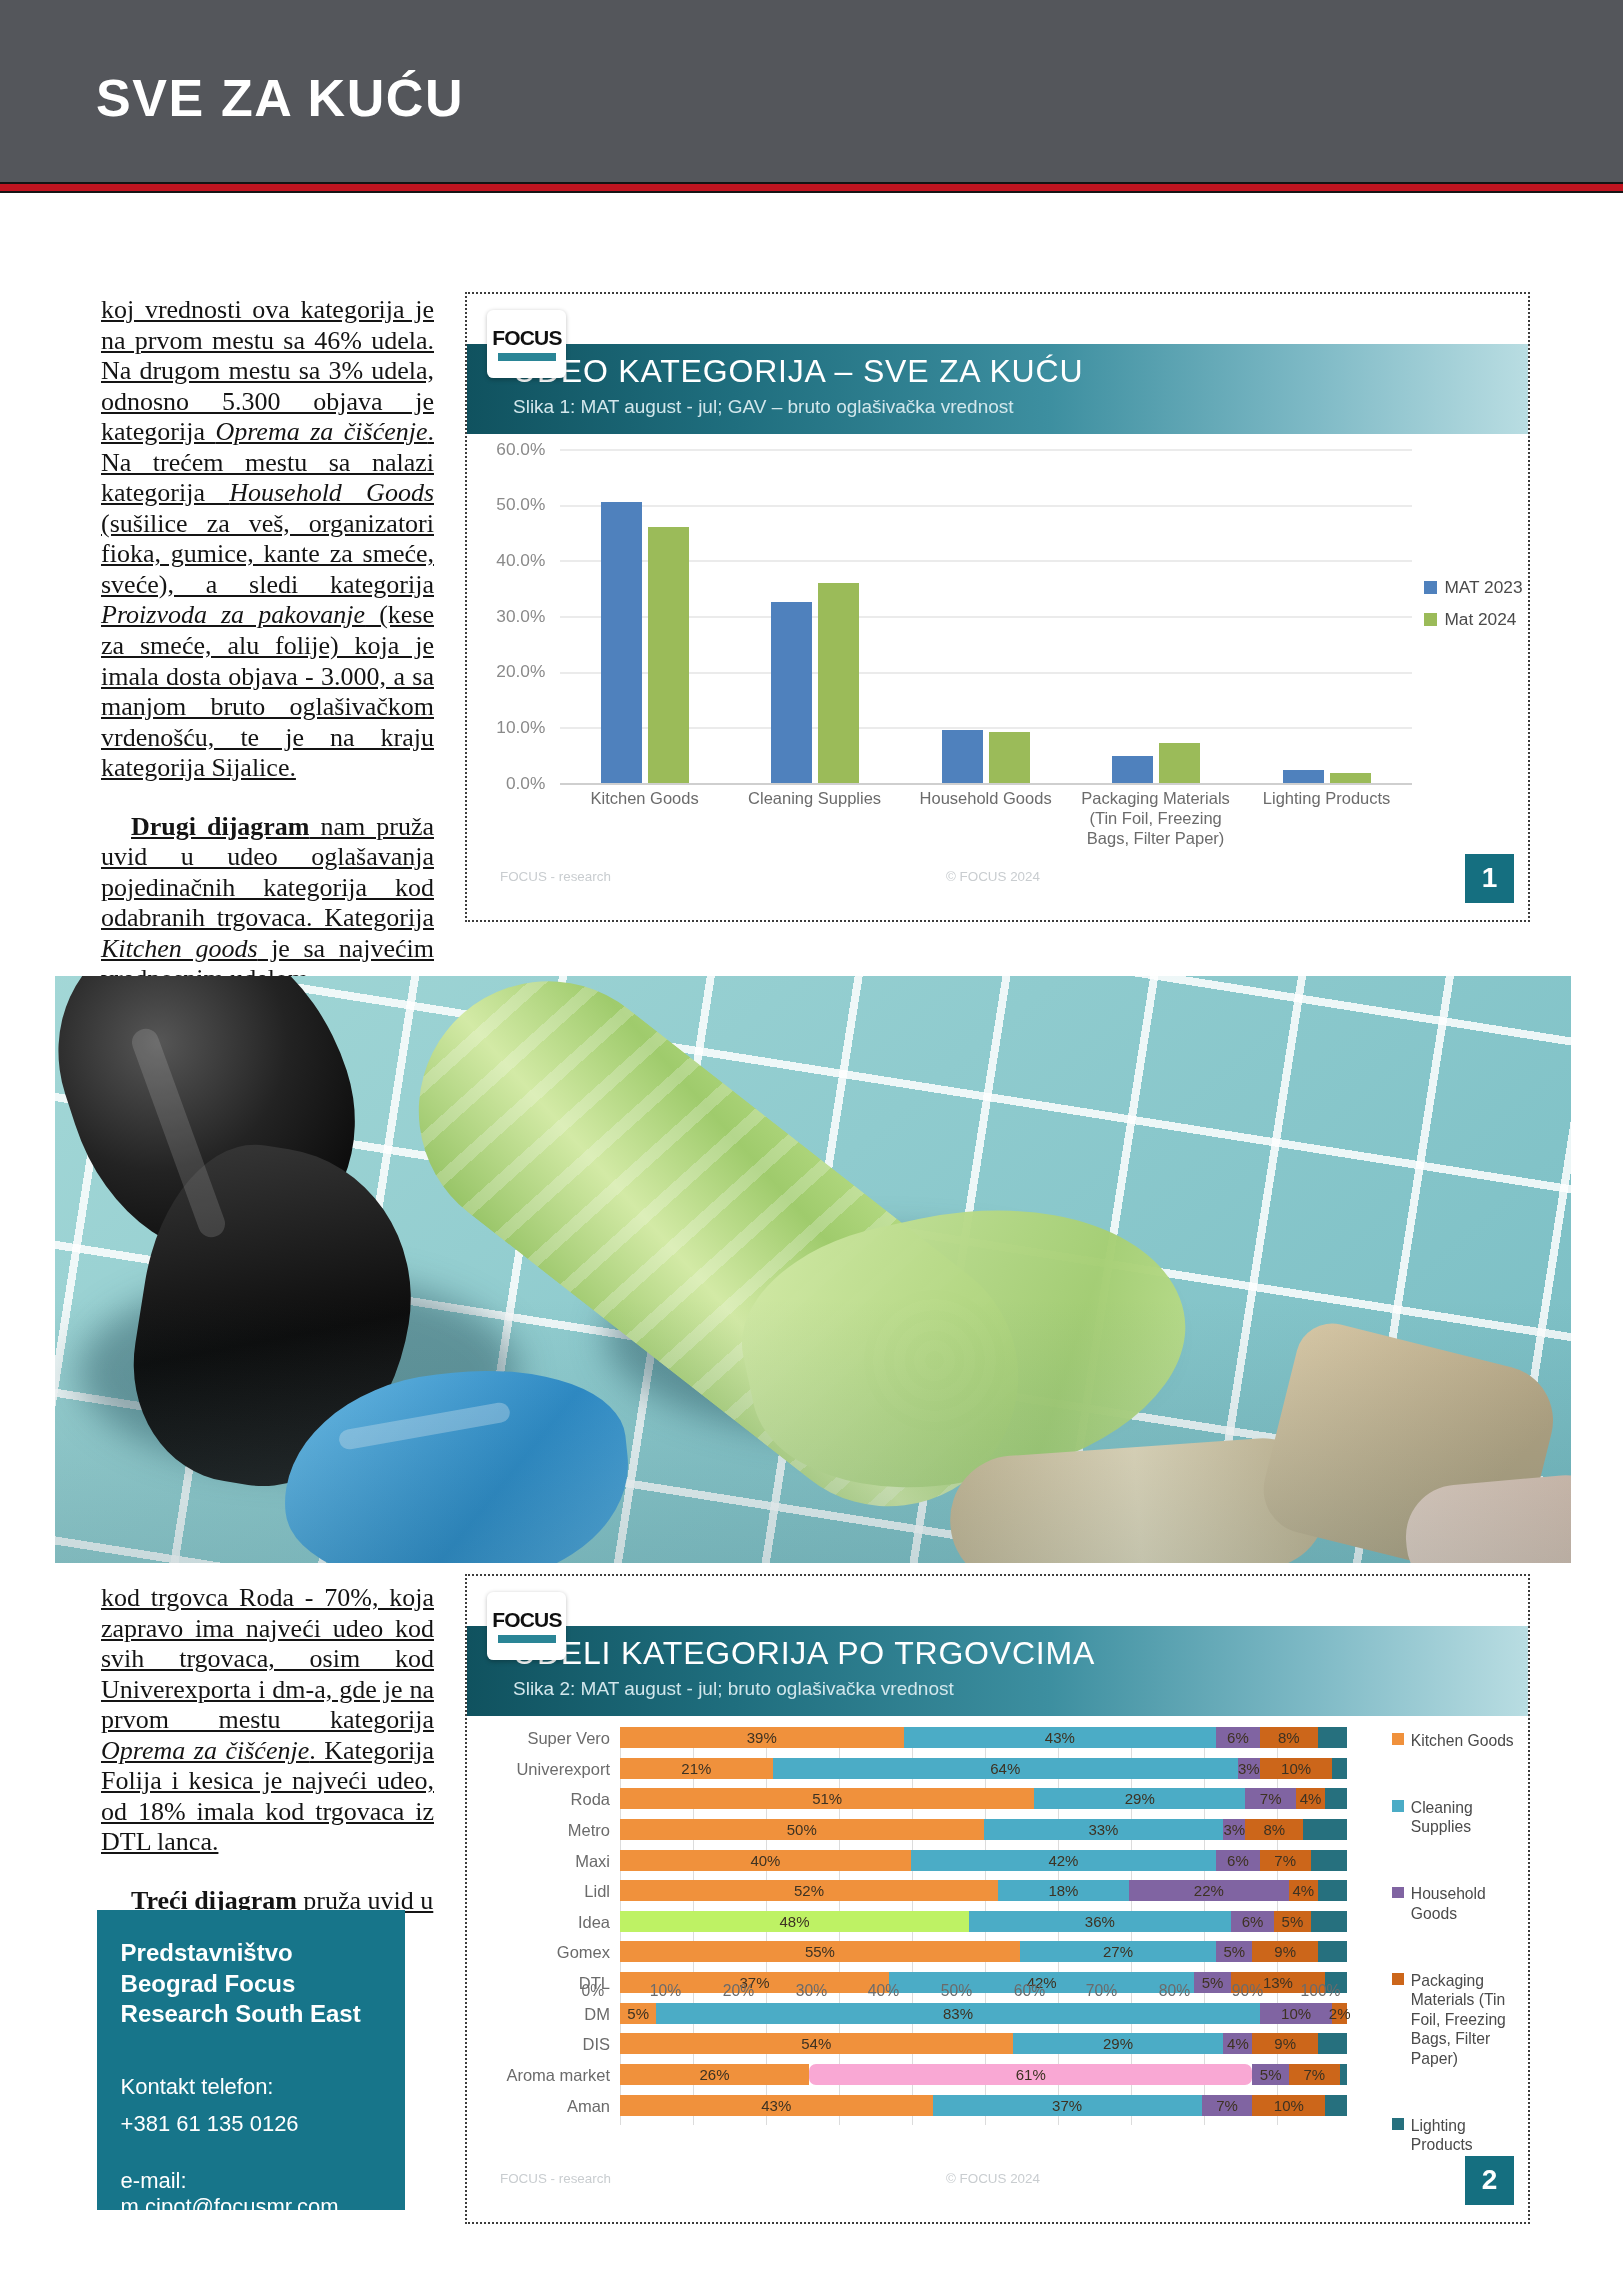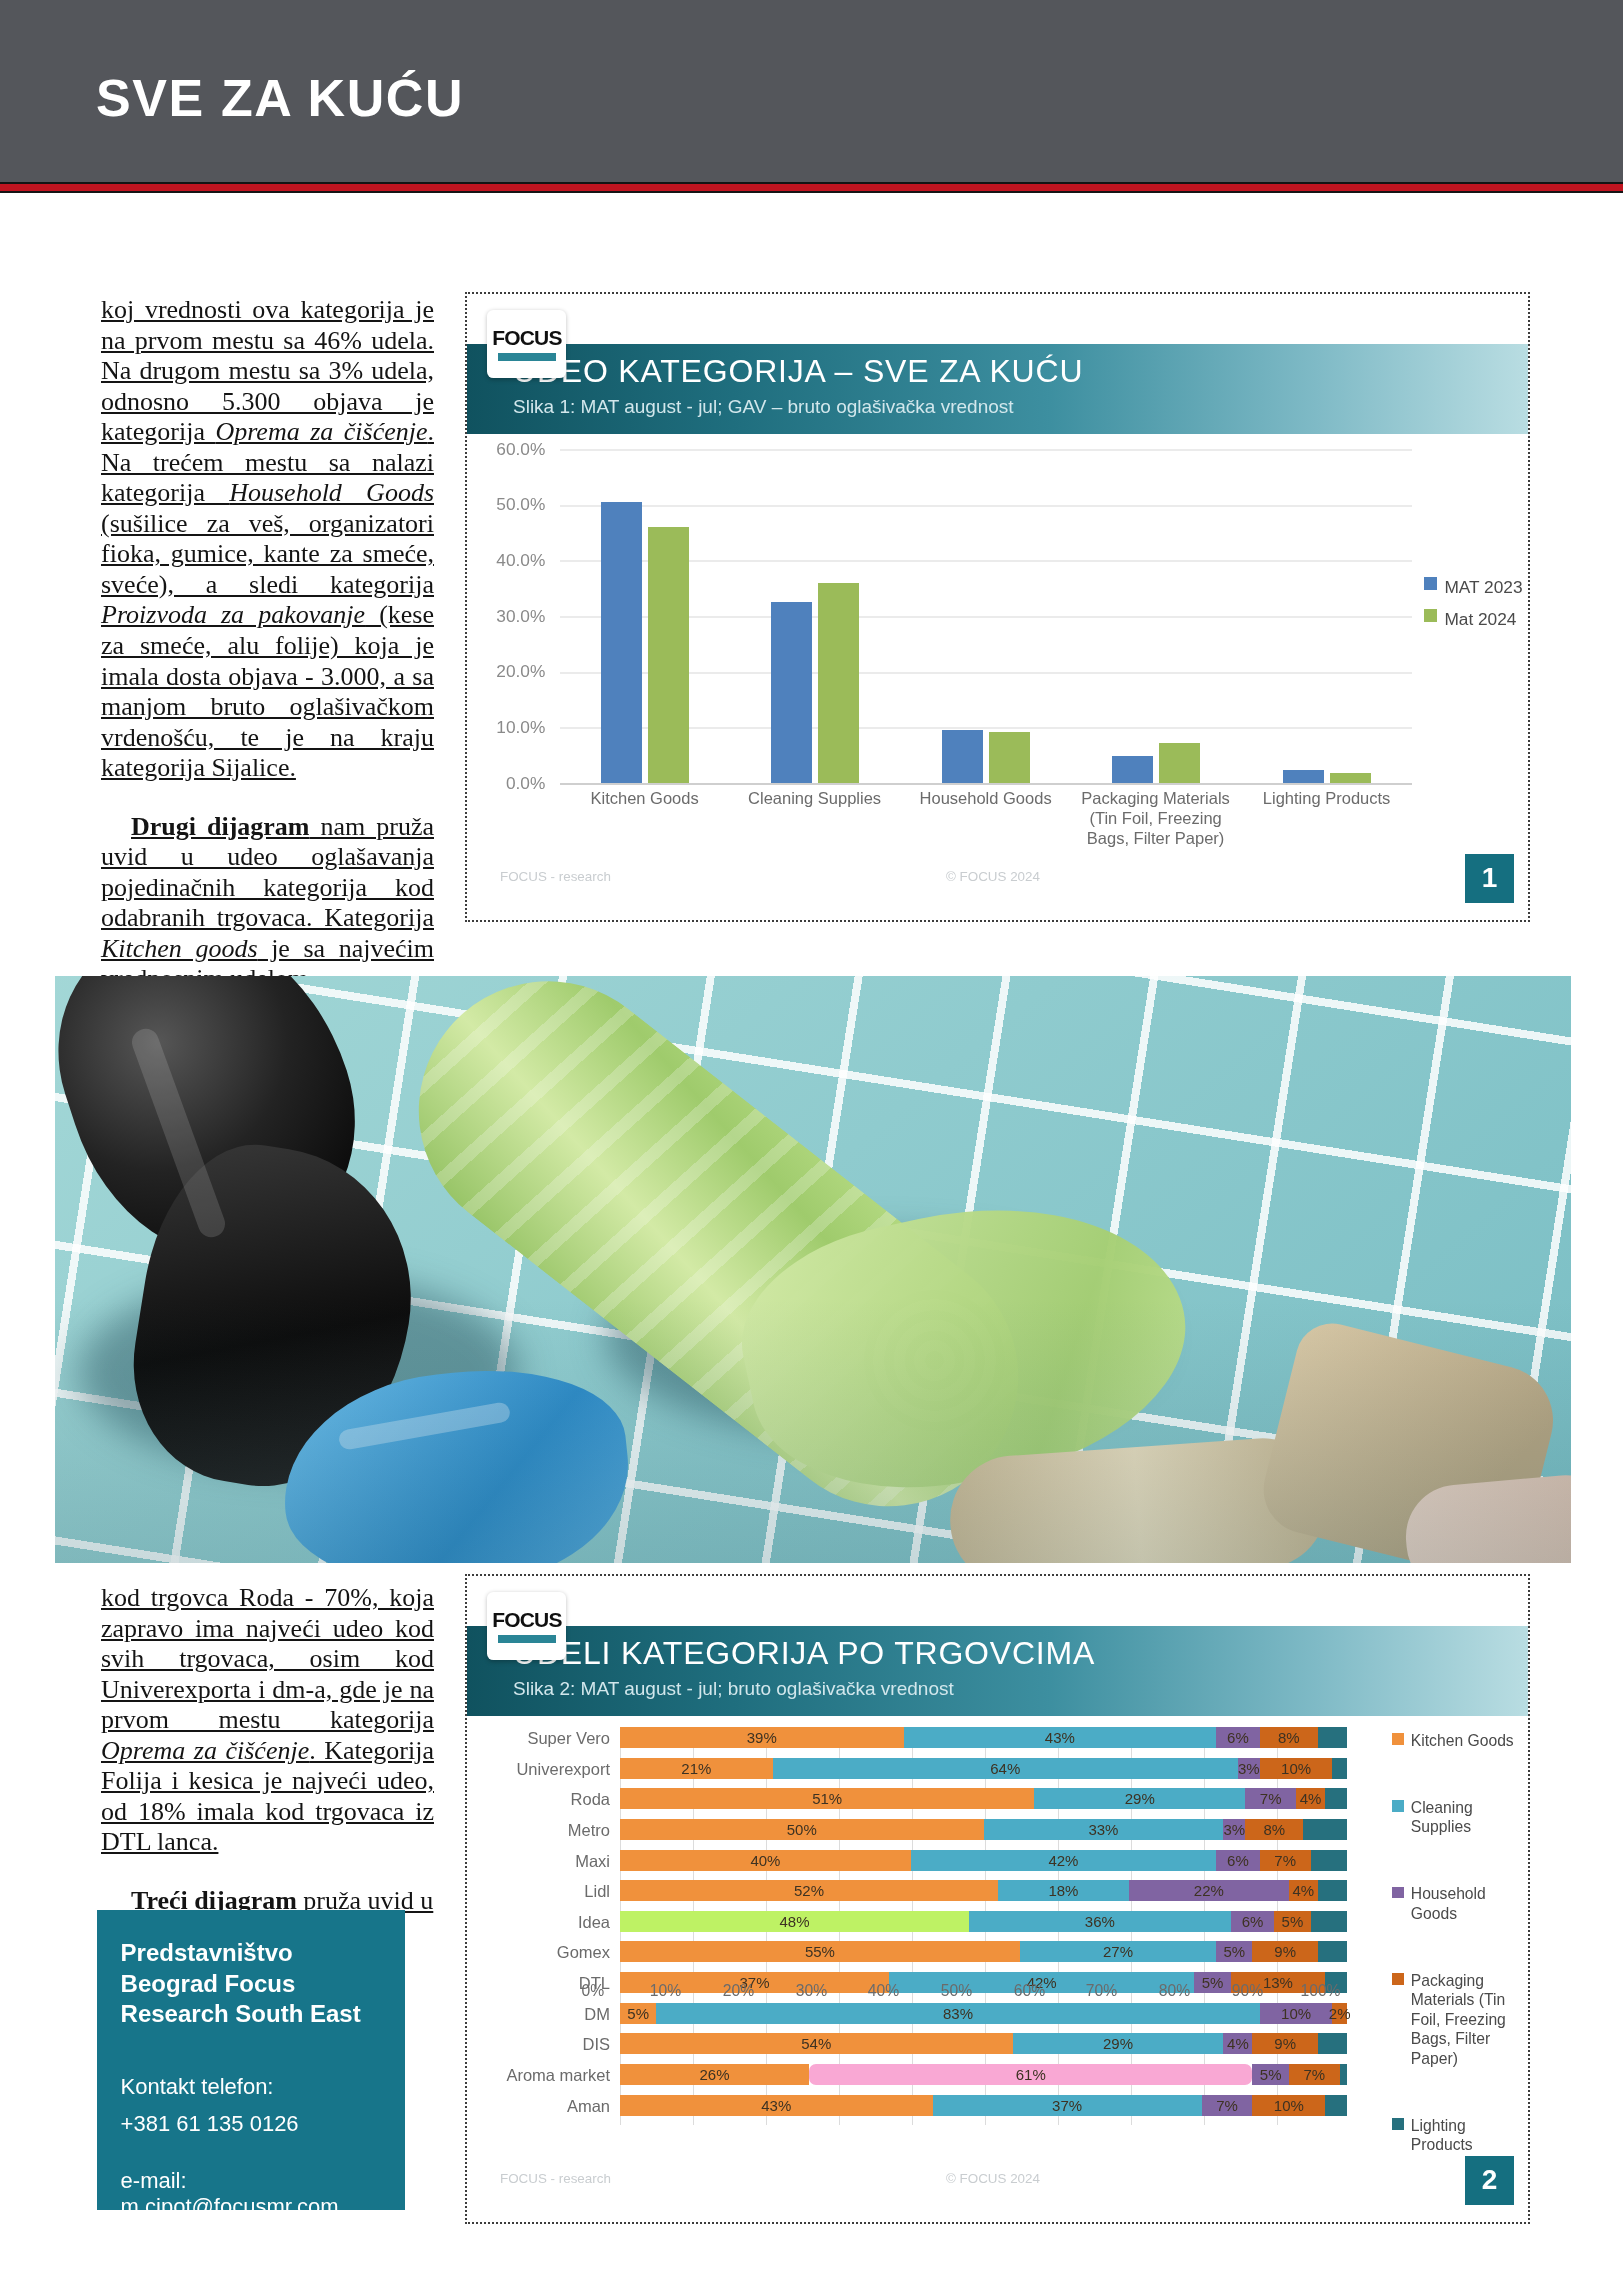--- a/index.html
+++ b/index.html
@@ -55,21 +55,21 @@
   #c1-grid  { position:absolute; left:69px; top:0; width:852px; height:334px; }
   .c1-gridline { position:absolute; left:0; width:100%; height:1.6px; background:#ebebeb; }
   .c1-gridline.zero { background:#cfcfcf; }
   #c1-bars { position:absolute; left:69px; top:0; width:852px; height:334px; }
   .c1-group { position:absolute; top:0; width:170px; height:334px; }
   .c1-bar { position:absolute; bottom:0; width:41px; }
   #c1-cats { position:absolute; left:69px; top:340px; width:852px; }
   .c1-cat { position:absolute; top:0; width:170px; text-align:center; font-size:16.5px;
             color:#6b6b6b; line-height:1.2; padding:0 4.7px; }
   #c1-legend { position:absolute; left:957px; top:283px; width:106px; }
-  .c1-leg-item { display:flex; margin-bottom:11px; }
+  .c1-leg-item { display:flex; align-items:center; margin-bottom:11px; }
   .leg-sq { width:13.4px; height:13.4px; margin-right:7px; flex:none; }
   .leg-txt { font-size:17.3px; color:#4a4a4a; white-space:nowrap; }
 
   
   #c2-rows { position:absolute; left:27px; top:151px; width:872px; height:432px; }
   #c2-gridlayer { position:absolute; left:126px; top:0; width:727px; height:398px;
      background:repeating-linear-gradient(90deg,#dcdcdc 0 0.8px,transparent 0.8px 73px); }
   .c2-row { position:absolute; left:0; width:872px; height:21px; }
   .c2-rlabel { position:absolute; left:0; top:1.6px; width:116px; text-align:right; font-size:16.5px; color:#6b6b6b; }
   .c2-track { position:absolute; left:126px; top:0; width:727px; height:21px; display:flex; }

